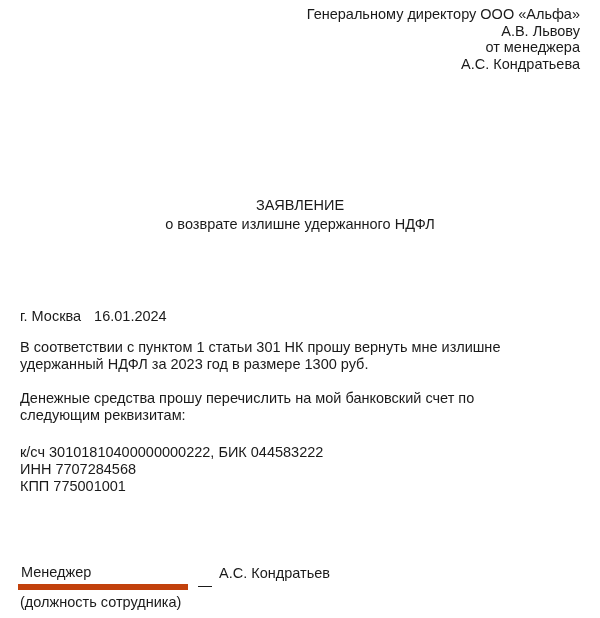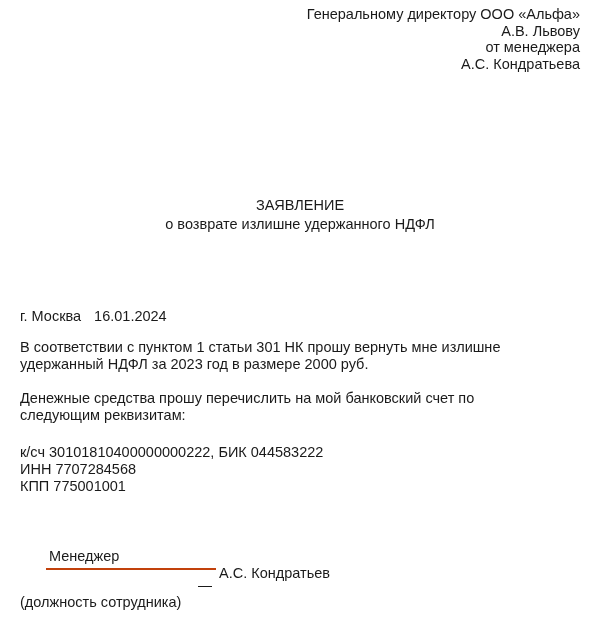--- a/index.html
+++ b/index.html
@@ -49,27 +49,26 @@
     left: 20px;
     line-height: 17px;
     white-space: nowrap;
   }
   .para1 { top: 339px; }
   .para2 { top: 390px; }
   .bank  { top: 444px; }
   .sig-position {
     position: absolute;
     left: 18px;
-    top: 548px;
+    top: 564px;
     width: 167px;
     height: 20px;
-    border-bottom: 2px solid #c2410c;
+    border-bottom: 6px solid #c2410c;
     padding-left: 3px;
     white-space: nowrap;
-    margin-left: 28px;
   }
   .sig-dash {
     position: absolute;
     left: 198px;
     top: 564px;
     width: 14px;
     height: 22px;
     border-bottom: 1px solid #1a1a1a;
   }
   .sig-name {
@@ -101,21 +100,21 @@
     <div>ЗАЯВЛЕНИЕ</div>
     <div>о возврате излишне удержанного НДФЛ</div>
   </div>
 
   <div class="dateline">
     <span class="city">г. Москва</span><span class="date">16.01.2024</span>
   </div>
 
   <div class="para para1">
     <div>В соответствии с пунктом 1 статьи 301 НК прошу вернуть мне излишне</div>
-    <div>удержанный НДФЛ за 2023 год в размере 2000 руб.</div>
+    <div>удержанный НДФЛ за 2023 год в размере 1300 руб.</div>
   </div>
 
   <div class="para para2">
     <div>Денежные средства прошу перечислить на мой банковский счет по</div>
     <div>следующим реквизитам:</div>
   </div>
 
   <div class="para bank">
     <div>к/сч 30101810400000000222, БИК 044583222</div>
     <div>ИНН 7707284568</div>

